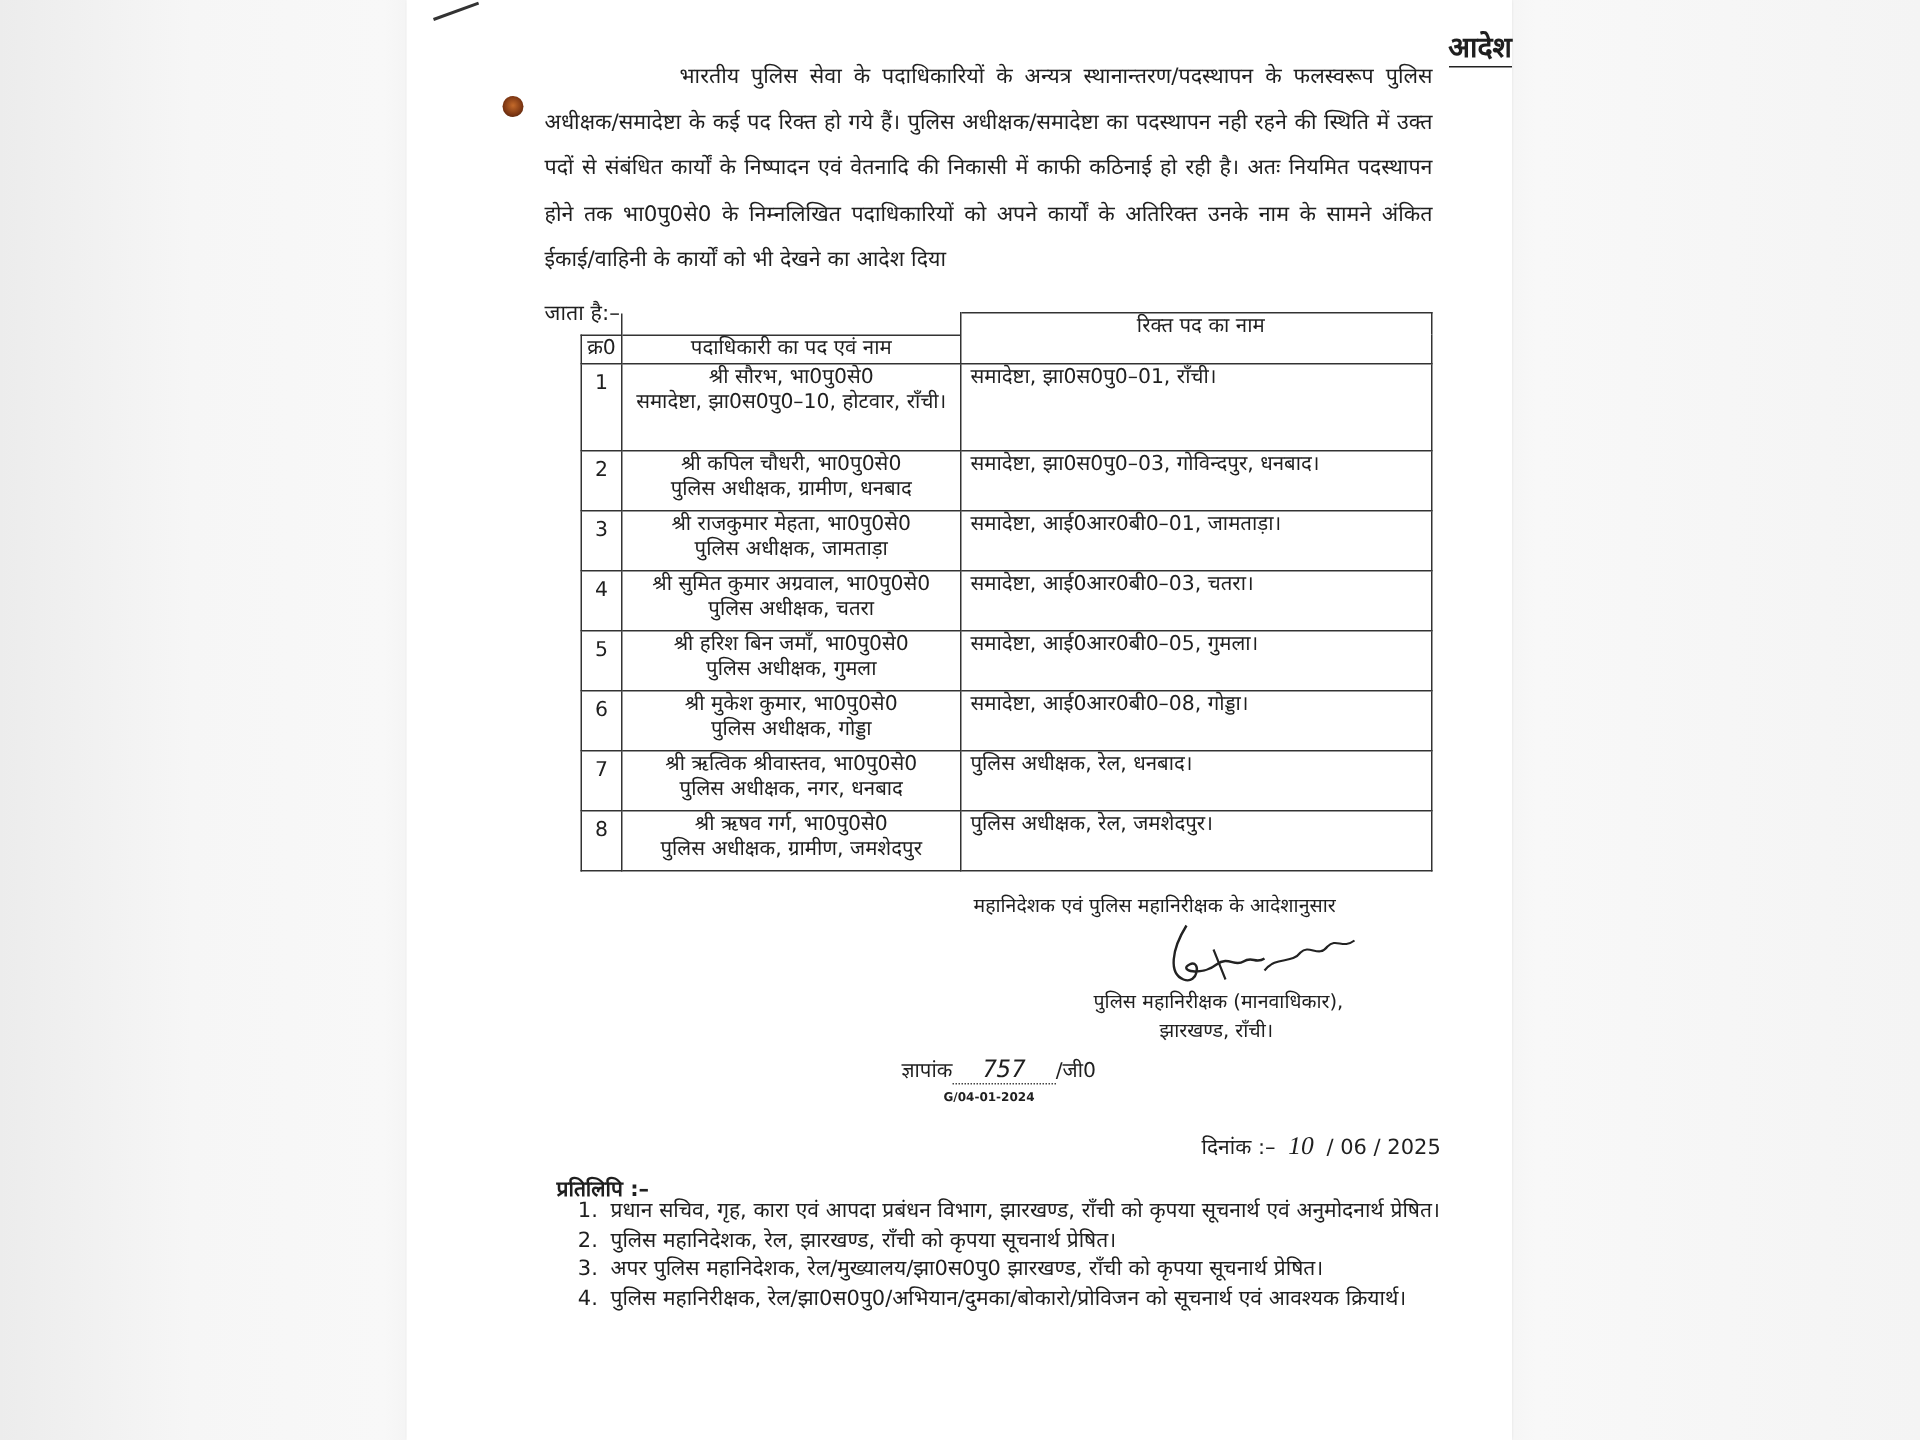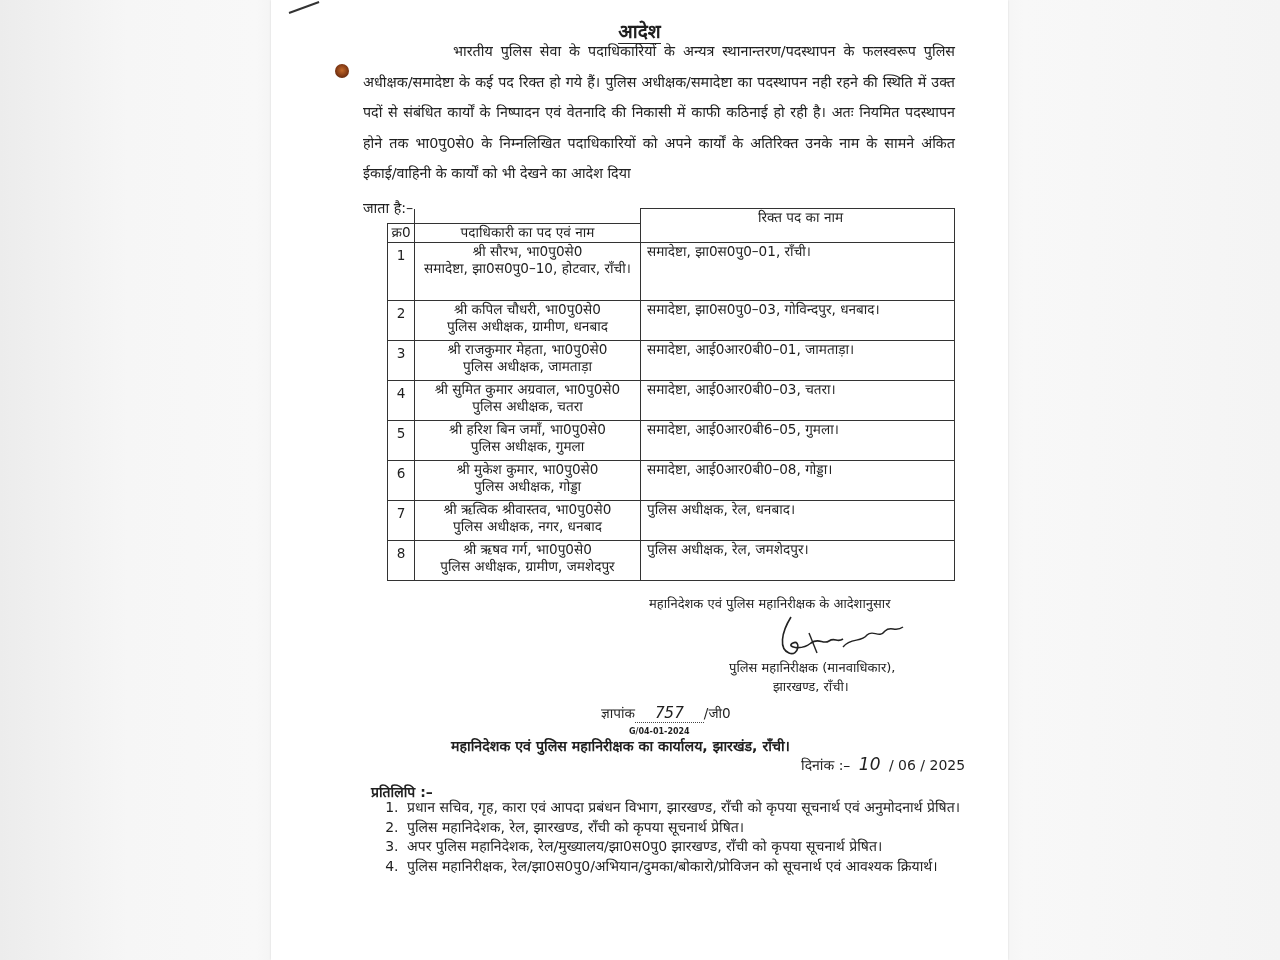--- a/index.html
+++ b/index.html
@@ -18,21 +18,21 @@
     .pen-mark {
       position: absolute; left: 18px; top: 12px; width: 32px; height: 2px;
       background: #333; transform: rotate(-20deg); transform-origin: left center;
     }
     .hole-punch {
       position: absolute; left: 64px; top: 64px; width: 14px; height: 14px;
       border-radius: 50%;
       background: radial-gradient(circle at 50% 45%, #c46a2a 0%, #7b3512 60%, #3b1a08 100%);
     }
     .title {
-      position: absolute; left: 0; right: 0; top: 18px; text-align: center;
+      position: absolute; left: 0; right: 0; top: 18px; text-align: right;
       font-size: 19px; font-weight: bold;
     }
     .title span { border-bottom: 1.5px solid #222; padding-bottom: 1px; }
     .para {
       position: absolute; left: 92px; width: 592px; font-size: 14.3px; line-height: 30.5px;
       text-align: justify; top: 36px; text-indent: 90px;
     }
     .intro-tail { position: absolute; left: 92px; top: 198px; font-size: 14.3px; }
     table.grid {
       position: absolute; left: 116px; top: 208px; width: 568px;
@@ -52,21 +52,21 @@
     .signature {
       position: absolute; left: 500px; top: 613px; width: 140px; height: 48px;
     }
     .signer-title { left: 458px; top: 658px; }
     .signer-place { left: 502px; top: 677px; }
     .memo { position: absolute; left: 330px; top: 703px; font-size: 13.6px; }
     .memo .ref-num { font-family: "DejaVu Sans Mono", monospace; font-style: italic; font-size: 16px; border-bottom: 1px dotted #444; padding: 0 20px; }
     .file-code { position: absolute; left: 358px; top: 727px; font-size: 8px; font-weight: bold; }
     .office-line { position: absolute; left: 180px; top: 736px; font-size: 14.2px; font-weight: bold; }
     .date-line { position: absolute; left: 530px; top: 754px; font-size: 14px; }
-    .date-line .day { font-style: italic; font-size: 17px; padding: 0 4px; }
+    .date-line .day { font-style: italic; font-size: 17px; padding: 0 4px; font-family: Liberation Serif, serif; }
     .copy-head { position: absolute; left: 100px; top: 782px; font-size: 14px; font-weight: bold; }
     ol.copies {
       position: absolute; left: 104px; top: 798px; width: 590px; margin: 0;
       padding-left: 28px; font-size: 14px; line-height: 19.5px;
     }
     ol.copies li { padding-left: 4px; text-align: justify; }
   </style>
 </head>
 <body>
 
@@ -123,21 +123,21 @@
             <div>पुलिस अधीक्षक, चतरा</div>
           </td>
       <td class="col-post">समादेष्टा, आई0आर0बी0–03, चतरा।</td>
     </tr>
     <tr style="height:40px;">
       <td class="col-no num-cell">5</td>
       <td class="col-officer">
             <div>श्री हरिश बिन जमाँ, भा0पु0से0</div>
             <div>पुलिस अधीक्षक, गुमला</div>
           </td>
-      <td class="col-post">समादेष्टा, आई0आर0बी6–05, गुमला।</td>
+      <td class="col-post">समादेष्टा, आई0आर0बी0–05, गुमला।</td>
     </tr>
     <tr style="height:40px;">
       <td class="col-no num-cell">6</td>
       <td class="col-officer">
             <div>श्री मुकेश कुमार, भा0पु0से0</div>
             <div>पुलिस अधीक्षक, गोड्डा</div>
           </td>
       <td class="col-post">समादेष्टा, आई0आर0बी0–08, गोड्डा।</td>
     </tr>
     <tr style="height:40px;">
@@ -167,21 +167,20 @@
     <path d="M72 34 C 80 24, 90 30, 96 22 C 102 16, 108 26, 114 18 C 120 12, 124 20, 132 14" fill="none" stroke="#222" stroke-width="1.4"></path>
   </svg>
 
   <div class="sign-block signer-title">पुलिस महानिरीक्षक (मानवाधिकार),</div>
   <div class="sign-block signer-place">झारखण्ड, राँची।</div>
 
   <div class="memo">
     <span>ज्ञापांक</span><span class="ref-num">757</span><span>/जी0</span>
   </div>
   <div class="file-code">G/04-01-2024</div>
-  <div class="office-line">महानिदेशक एवं पुलिस महानिरीक्षक का कार्यालय, झारखंड, राँची।</div>
   <div class="date-line">
     <span>दिनांक :–</span>
     <span class="day">10</span>
     <span>/ 06 / 2025</span>
   </div>
 
   <div class="copy-head">प्रतिलिपि :–</div>
   <ol class="copies">
     <li>प्रधान सचिव, गृह, कारा एवं आपदा प्रबंधन विभाग, झारखण्ड, राँची को कृपया सूचनार्थ एवं अनुमोदनार्थ प्रेषित।</li>
     <li>पुलिस महानिदेशक, रेल, झारखण्ड, राँची को कृपया सूचनार्थ प्रेषित।</li>

